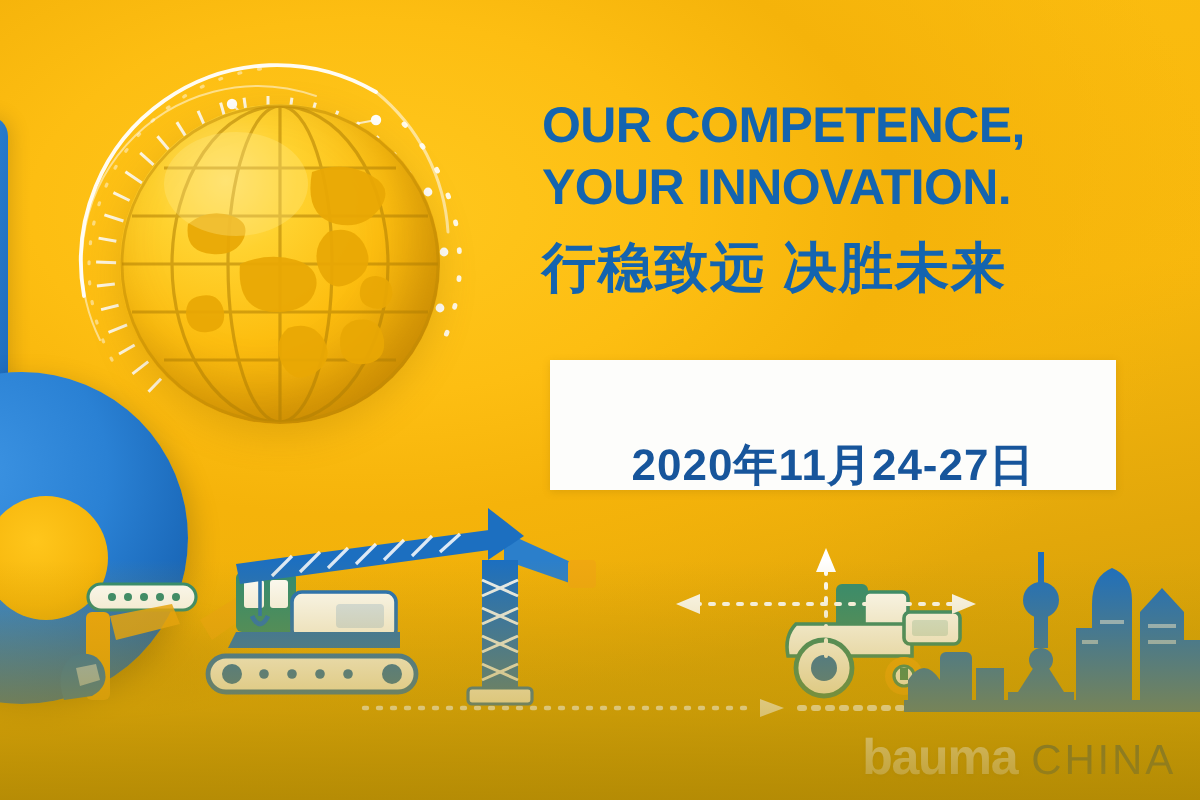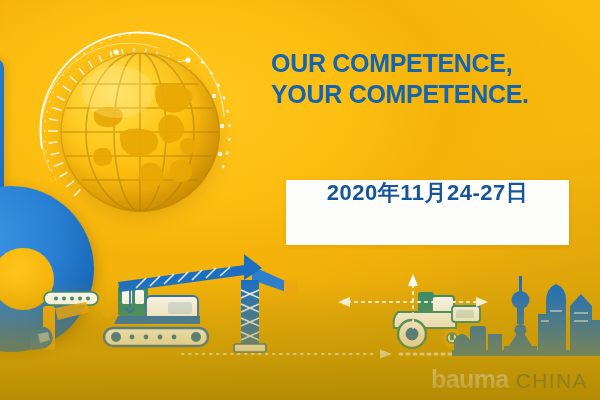--- a/index.html
+++ b/index.html
@@ -66,21 +66,21 @@
   }
   .hl-cn{
     color:#1464AF;font-weight:bold;font-size:27px;line-height:34px;
     letter-spacing:1px;margin-top:7px;white-space:nowrap;
   }
 
   .infobox{
     position:absolute;left:275px;top:180px;width:283px;height:65px;
     background:#FDFDFB;
     box-shadow:0 1px 4px rgba(120,86,0,.18);
-    display:flex;flex-direction:column;align-items:center;justify-content:flex-start;margin-left:11px;
+    display:flex;flex-direction:column;align-items:center;justify-content:flex-end;
   }
   .info-date{
     color:#17559B;font-weight:bold;font-size:22px;line-height:25px;
     letter-spacing:.5px;white-space:nowrap;
   }
   .info-venue{
     color:#1B6FBE;font-weight:bold;font-size:20px;line-height:24px;
     letter-spacing:3.5px;white-space:nowrap;padding-left:3px;margin-top:2px;
   }
 
@@ -214,21 +214,22 @@
             <path d="M160 160 A 80 80 0 0 1 80 160 Z" fill="#A87B03" opacity=".18"></path>
           </g>
           <circle cx="80" cy="80" r="79" fill="none" stroke="#C08A04" stroke-width="1.4" opacity=".5"></circle>
         </svg>
       </div>
     </div>
   </div>
 
   <div class="headline">
     <div class="hl-line">OUR COMPETENCE,</div>
-    <div class="hl-line">YOUR COMPETENCE.</div>
+    <div class="hl-line">YOUR INNOVATION.</div>
+    <div class="hl-cn">行稳致远  决胜未来</div>
   </div>
 
   <div class="infobox">
     <div class="info-date">2020年11月24-27日</div>
   </div>
 
   <div class="scene">
     <svg viewBox="0 0 600 115">
 
       <g>

